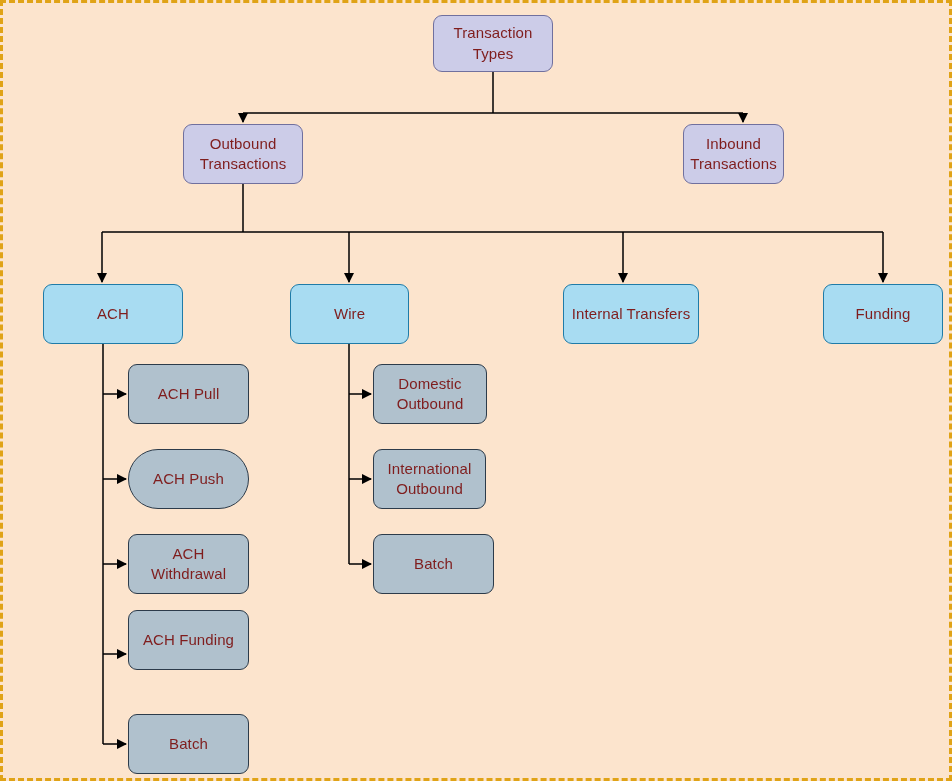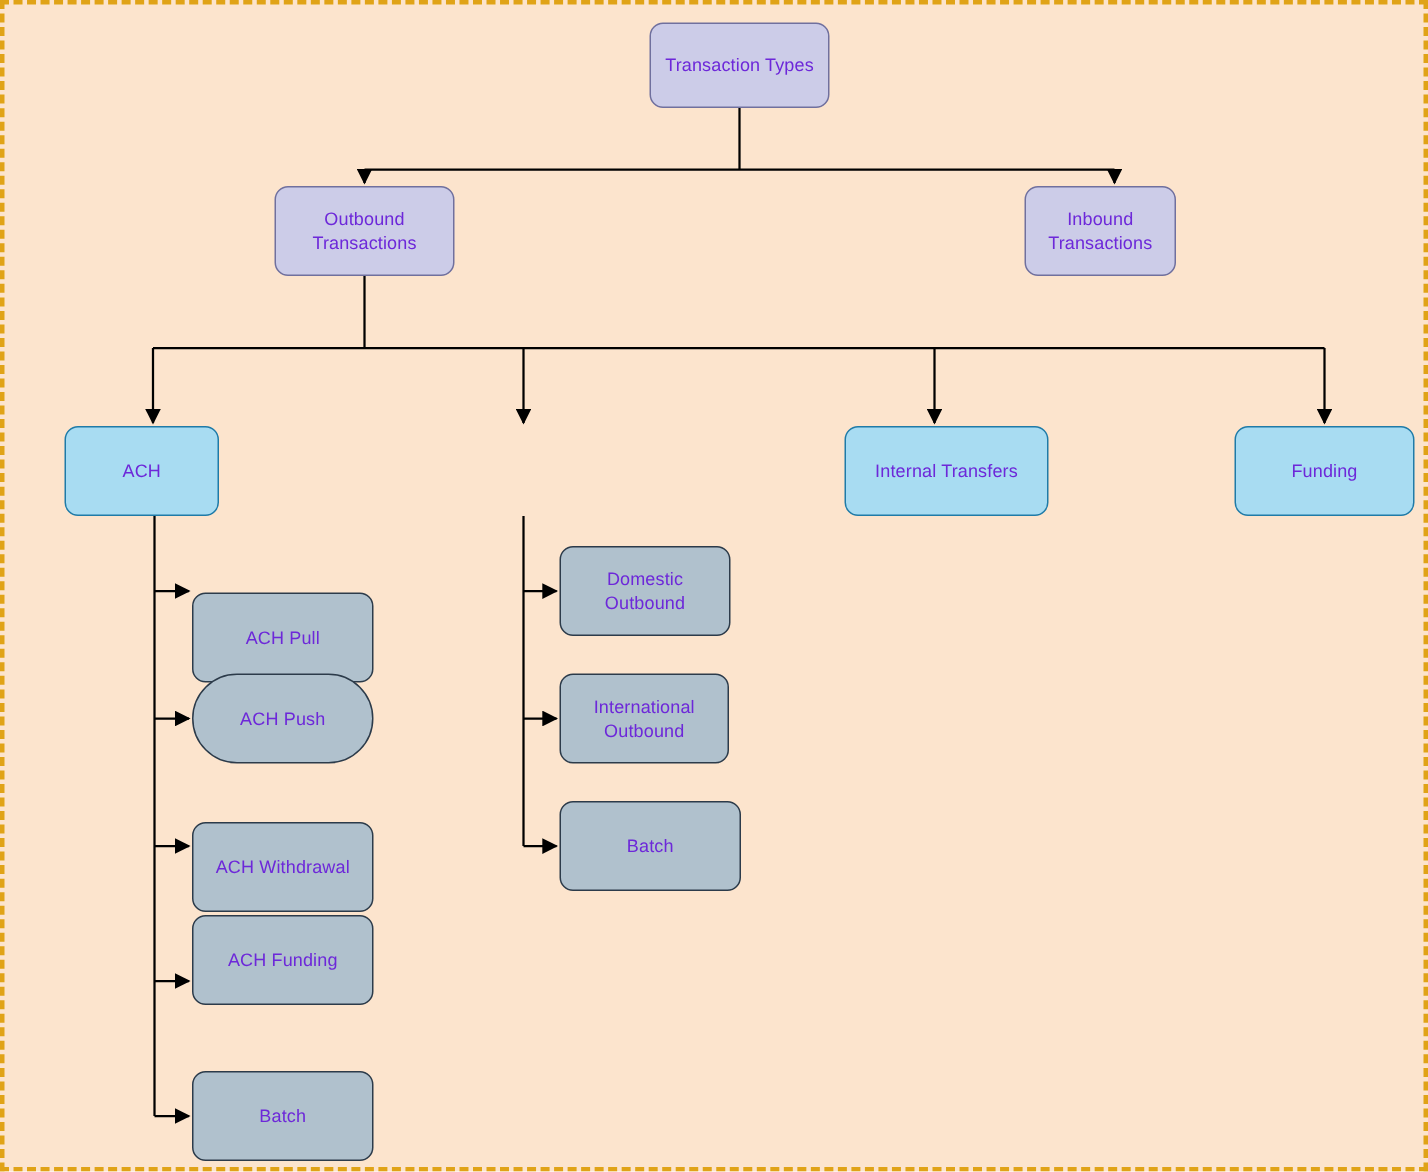--- a/index.html
+++ b/index.html
@@ -29,23 +29,23 @@
     pointer-events: none;
   }
   .node {
     position: absolute;
     box-sizing: border-box;
     display: flex;
     align-items: center;
     justify-content: center;
     text-align: center;
     border-radius: 9px;
-    font-size: 12px;
+    font-size: 15px;
     line-height: 1.35;
-    color: #6d28d9;
+    color: #7f1d1d;
     letter-spacing: 0.1px;
     padding: 2px 6px;
     white-space: pre-line;
   }
   .node.root {
     background: #ccccE8;
     border: 1.3px solid #70709e;
   }
   .node.level2 {
     background: #ccccE8;
@@ -101,32 +101,33 @@
     </g>
   </svg>
 
   <div class="node root" style="left: 430px; top: 12px; width: 120px; height: 57px; background: rgb(204, 204, 232); border-color: rgb(112, 112, 158);">Transaction Types</div>
 
   <div class="node level2" style="left: 180px; top: 121px; width: 120px; height: 60px; background: rgb(204, 204, 232); border-color: rgb(112, 112, 158);">Outbound
 Transactions</div>
 
   <div class="node level2" style="left: 680px; top: 121px; width: 101px; height: 60px; background: rgb(204, 204, 232); border-color: rgb(112, 112, 158);">Inbound Transactions</div>
 
-  <div class="node channel" style="left: 40px; top: 281px; width: 103px; height: 60px; background: rgb(168, 220, 242); border-color: rgb(31, 123, 168);">ACH</div>
+  <div class="node channel" style="left: 40px; top: 281px; width: 140px; height: 60px; background: rgb(168, 220, 242); border-color: rgb(31, 123, 168);">ACH</div>
 
+  <div class="node channel" style="left: 287px; top: 281px; width: 119px; height: 60px; background: rgb(168, 220, 242); border-color: rgb(31, 123, 168);">Wire</div>
 
   <div class="node channel" style="left: 560px; top: 281px; width: 136px; height: 60px; background: rgb(168, 220, 242); border-color: rgb(31, 123, 168);">Internal Transfers</div>
 
   <div class="node channel" style="left: 820px; top: 281px; width: 120px; height: 60px; background: rgb(168, 220, 242); border-color: rgb(31, 123, 168);">Funding</div>
 
-  <div class="node leaf" style="left: 125px; top: 361px; width: 121px; height: 60px; background: rgb(176, 193, 205); border-color: rgb(44, 59, 74); margin-top: 31px;">ACH Pull</div>
+  <div class="node leaf" style="left: 125px; top: 361px; width: 121px; height: 60px; background: rgb(176, 193, 205); border-color: rgb(44, 59, 74);">ACH Pull</div>
 
   <div class="node leaf" style="left: 125px; top: 446px; width: 121px; height: 60px; background: rgb(176, 193, 205); border-color: rgb(44, 59, 74); border-radius: 30px;">ACH Push</div>
 
-  <div class="node leaf" style="left: 125px; top: 531px; width: 121px; height: 60px; background: rgb(176, 193, 205); border-color: rgb(44, 59, 74); margin-top: 14px;">ACH Withdrawal</div>
+  <div class="node leaf" style="left: 125px; top: 531px; width: 121px; height: 60px; background: rgb(176, 193, 205); border-color: rgb(44, 59, 74);">ACH Withdrawal</div>
 
   <div class="node leaf" style="left: 125px; top: 607px; width: 121px; height: 60px; background: rgb(176, 193, 205); border-color: rgb(44, 59, 74); text-align: center;">ACH Funding</div>
 
   <div class="node leaf" style="left: 125px; top: 711px; width: 121px; height: 60px; background: rgb(176, 193, 205); border-color: rgb(44, 59, 74);">Batch</div>
 
   <div class="node leaf" style="left: 370px; top: 361px; width: 114px; height: 60px; background: rgb(176, 193, 205); border-color: rgb(44, 59, 74);">Domestic Outbound</div>
 
   <div class="node leaf" style="left: 370px; top: 446px; width: 113px; height: 60px; background: rgb(176, 193, 205); border-color: rgb(44, 59, 74);">International
 Outbound</div>
 

